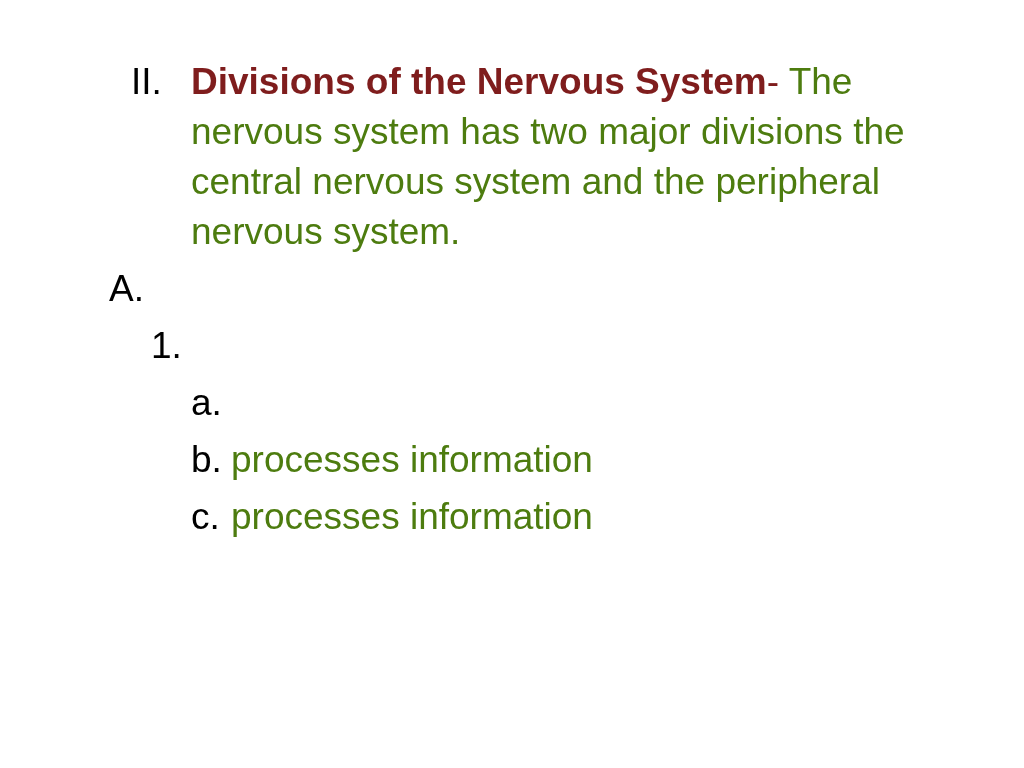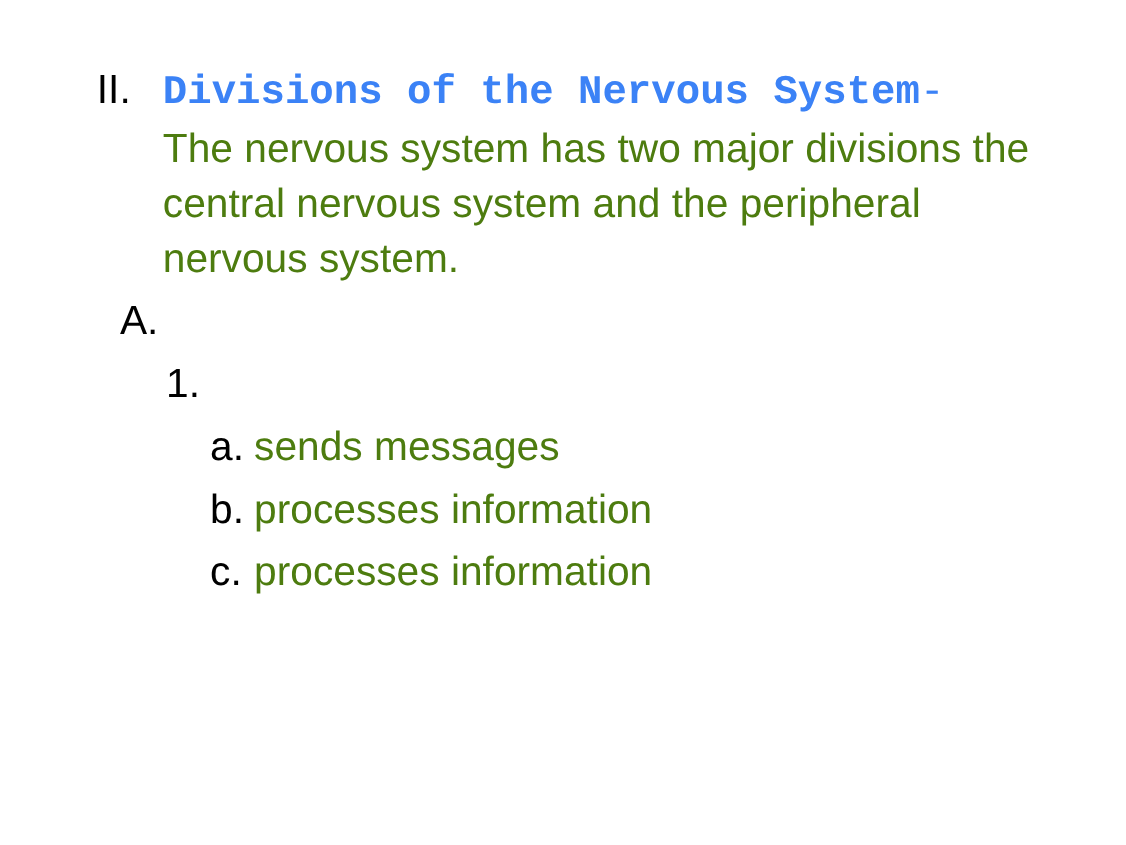--- a/index.html
+++ b/index.html
@@ -45,28 +45,28 @@
     white-space: pre;
     text-align: left;
   }
 
   .body {
     flex: 1 1 auto;
     white-space: pre-wrap;
   }
 
   .blue { color: #4d7c0f; }
-  .black { color: #3b82f6; font-family: Liberation Mono, monospace; }
+  .black { color: #7f1d1d; }
   .bold { font-weight: bold; }
 
   
   .lvl-roman {
     padding-left: 88px;
   }
-  .lvl-roman > .marker { width: 60px; }
+  .lvl-roman > .marker { width: 60px; margin-left: 43px; }
   .lvl-roman > .body { max-width: 790px; }
 
   
   .lvl-alpha {
     padding-left: 109px;
     margin-top: 7px;
   }
   .lvl-alpha > .marker { width: 41px; }
   .lvl-alpha > .body { max-width: 790px; }
 
@@ -101,21 +101,20 @@
     <div class="row lvl-alpha">
       <span class="marker">A.</span>
     </div>
 
     <div class="row lvl-num">
       <span class="marker">1.</span>
     </div>
 
     <div class="row lvl-lower">
       <span class="marker">a.</span>
-      <span class="body"><span class="blue">sends messages</span></span>
     </div>
 
     <div class="row lvl-lower">
       <span class="marker">b.</span>
       <span class="body"><span class="blue">processes information</span></span>
     </div>
 
     <div class="row lvl-lower">
       <span class="marker">c.</span>
       <span class="body"><span class="blue">processes information</span></span>

